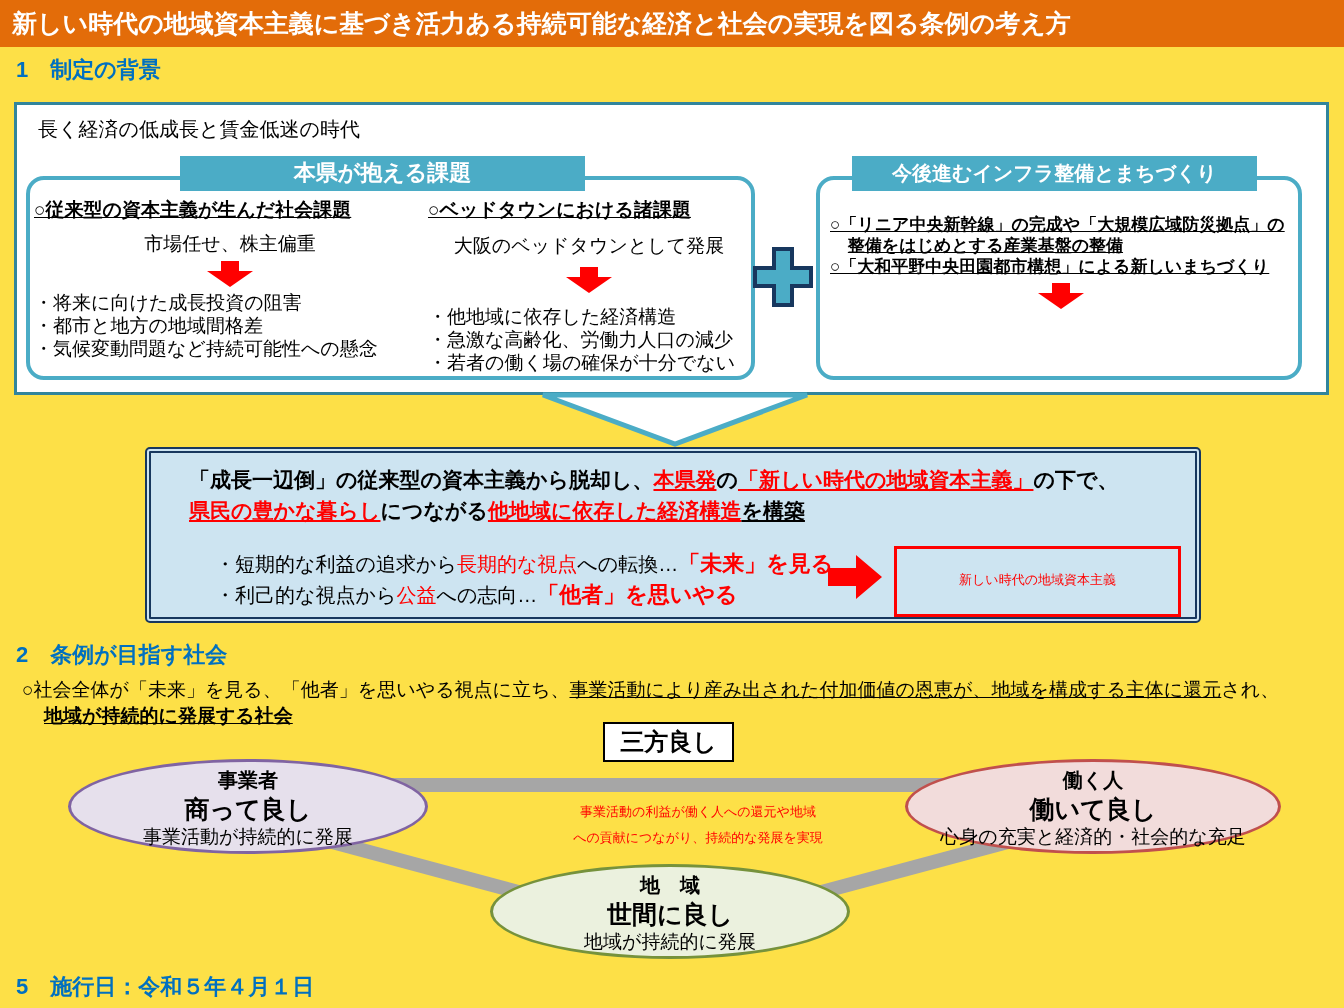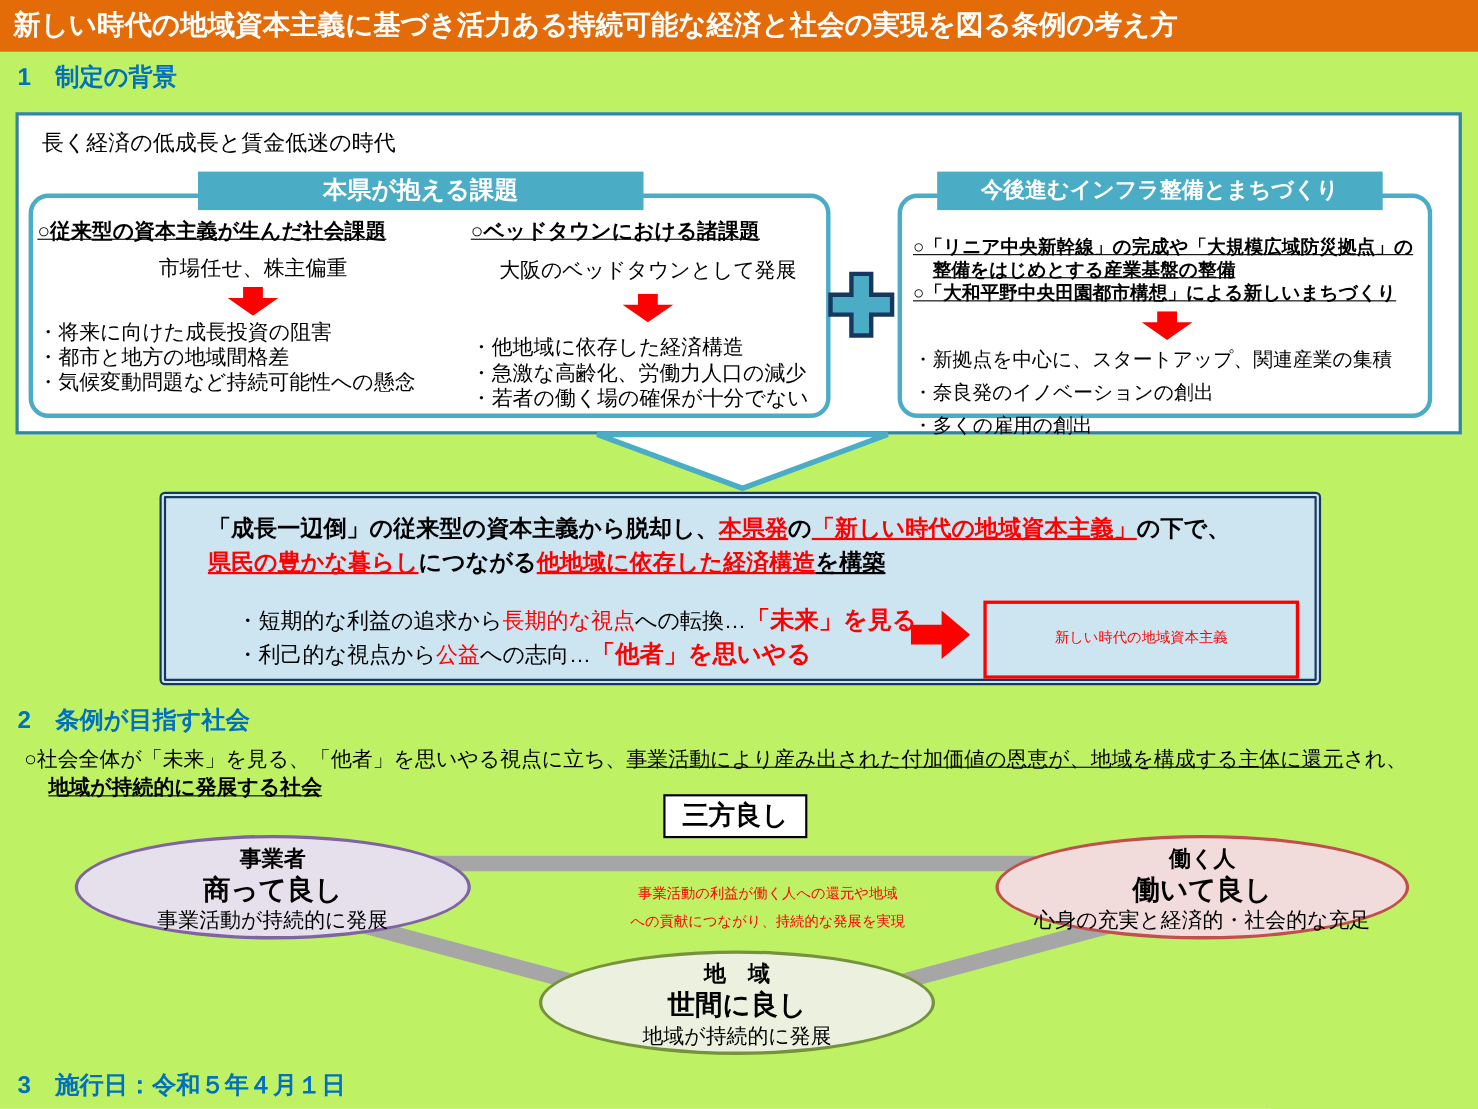--- a/index.html
+++ b/index.html
@@ -3,21 +3,21 @@
 <meta charset="utf-8">
 <style>
   :root{
     --orange:#E36C09; --heading-blue:#0070C0; --teal:#4BACC6; --teal-dark:#31859C;
     --navy:#17375E; --red:#FF0000; --summary-bg:#CDE4F1; --gray:#A6A6A6;
     --purple-border:#8064A2; --purple-fill:#E6E0EC; --rose-border:#C0504D;
     --rose-fill:#F2DCDB; --green-border:#76923C; --green-fill:#EBF1DE;
   }
   *{margin:0;padding:0;box-sizing:border-box;}
   body{font-family:"Liberation Sans","DejaVu Sans",sans-serif;background:#fff;}
-  .page{position:relative;width:1344px;height:1008px;background:#bef264;overflow:hidden;}
+  .page{position:relative;width:1344px;height:1008px;background:#fde047;overflow:hidden;}
 
   .title-bar{position:absolute;left:0;top:0;width:1344px;height:47px;background:var(--orange);
     color:#fff;font-weight:bold;font-size:25px;line-height:47px;padding-left:12px;white-space:nowrap;}
   .sec-heading{position:absolute;color:var(--heading-blue);font-weight:bold;font-size:22px;white-space:nowrap;}
 
   .outer-box{position:absolute;left:14px;top:102px;width:1315px;height:293px;border:3px solid var(--teal-dark);background:#fff;}
   .era-label{position:absolute;left:38px;top:116px;font-size:20px;color:#000;white-space:nowrap;}
 
   .round-box{position:absolute;border:4px solid var(--teal);border-radius:18px;background:#fff;}
   .box-left{left:26px;top:176px;width:729px;height:204px;}
@@ -117,25 +117,20 @@
   </div>
 
   <div class="round-box box-right"></div>
   <div class="box-header hdr-right">今後進むインフラ整備とまちづくり</div>
   <div class="col" style="left:830px;top:214px;width:462px;">
     <div class="r-item">○「リニア中央新幹線」の完成や「大規模広域防災拠点」の整備をはじめとする産業基盤の整備</div>
     <div class="r-item">○「大和平野中央田園都市構想」による新しいまちづくり</div>
     <svg class="arrow-down-sm" style="margin-top:6px;" width="46" height="26" viewBox="0 0 46 26">
       <polygon points="14,0 32,0 32,10 46,10 23,26 0,10 14,10" fill="#FF0000"></polygon>
       </svg>
-    <div class="r-bullets" style="margin-top:6px;">
-      <div>・新拠点を中心に、スタートアップ、関連産業の集積</div>
-      <div>・奈良発のイノベーションの創出</div>
-      <div>・多くの雇用の創出</div>
-    </div>
   </div>
 
   <svg class="big-arrow" width="276" height="56" viewBox="0 0 276 56">
     <polygon points="6,3 270,3 138,52" fill="#ffffff" stroke="#4BACC6" stroke-width="5" stroke-linejoin="miter"></polygon>
   </svg>
 
   <div class="summary-box">
     <div class="sum-line" style="top:13px;">
       <span>「成長一辺倒」の従来型の資本主義から脱却し、</span><span class="red-u">本県発</span><span>の</span><span class="red-u">「新しい時代の地域資本主義」</span><span>の下で、</span>
     </div>
@@ -184,14 +179,14 @@
     <div class="el-role">地　域</div>
     <div class="el-motto">世間に良し</div>
     <div class="el-note">地域が持続的に発展</div>
   </div>
 
   <div class="center-note">
     <div>事業活動の利益が働く人への還元や地域</div>
     <div>への貢献につながり、持続的な発展を実現</div>
   </div>
 
-  <div class="sec-heading" style="left:16px;top:972px;">3　施行日：令和５年４月１日</div>
+  <div class="sec-heading" style="left:16px;top:972px;">5　施行日：令和５年４月１日</div>
 </div>
 
 </body></html>

